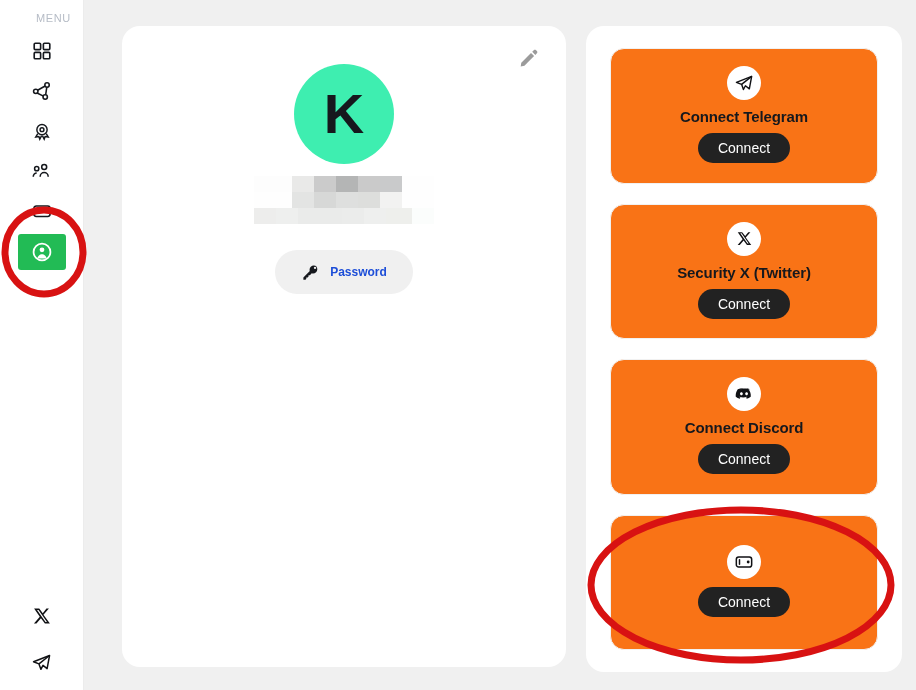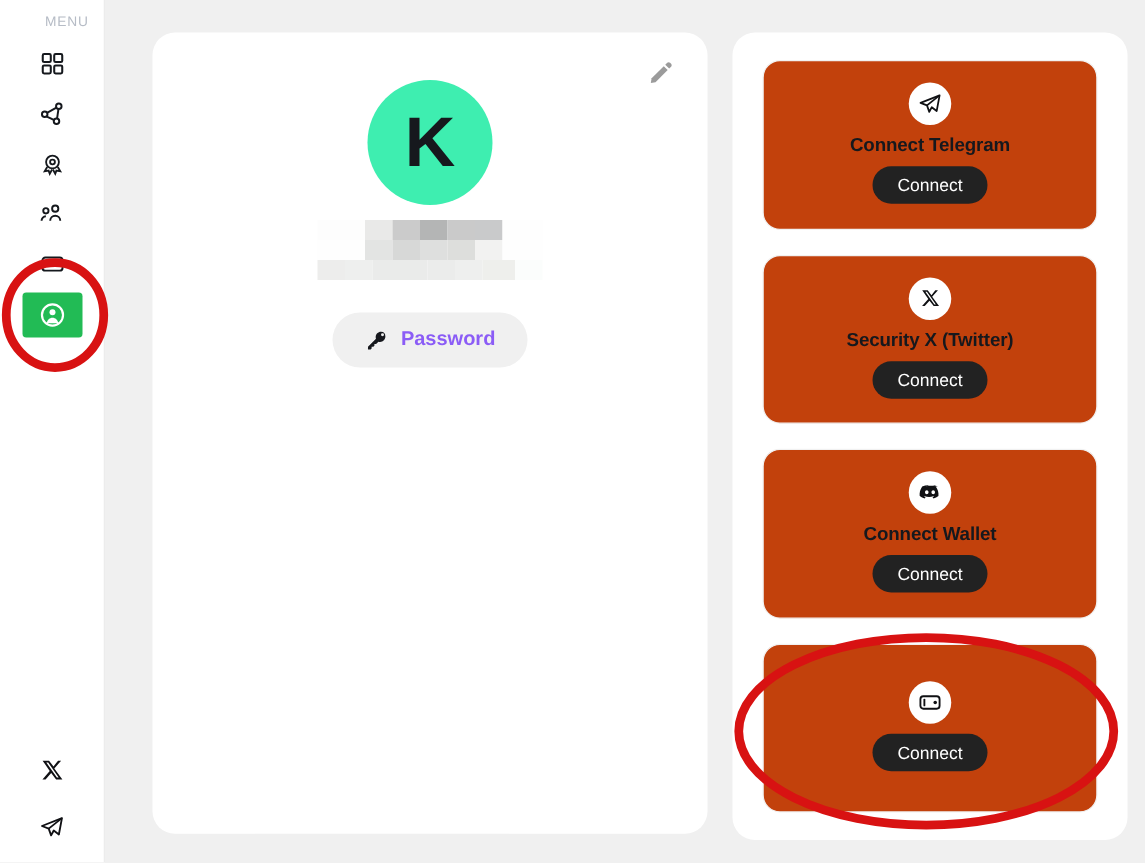--- a/index.html
+++ b/index.html
@@ -182,44 +182,44 @@
   .pill-btn {
     display: inline-flex;
     align-items: center;
     gap: 10px;
     height: 44px;
     padding: 0 26px;
     border: none;
     border-radius: 22px;
     background: #f0f0f0;
     font-family: inherit;
-    font-size: 16px;
+    font-size: 12px;
     font-weight: 700;
-    color: #8b5cf6;
+    color: #1d4ed8;
     cursor: pointer;
   }
   .pill-btn .ico { display: flex; align-items: center; }
   .pill-btn .ico.key  { color: #16181d; }
   .pill-btn .ico.lock { color: #9b9b9b; }
 
   
   .connections-panel {
     width: 316px;
     flex: 0 0 316px;
     background: #ffffff;
     border-radius: 18px;
     padding: 22px 24px;
     height: 646px;
     display: flex;
     flex-direction: column;
     gap: 20px;
   }
 
   .connect-card {
-    background: #c2410c;
+    background: #f97316;
     border: 1px solid #f1f1f1;
     border-radius: 14px;
     padding: 14px 10px 16px;
     display: flex;
     flex-direction: column;
     align-items: center;
     gap: 8px;
     flex: 1 1 0;
     justify-content: center;
   }
@@ -454,21 +454,21 @@
         <div class="card-title">Security X (Twitter)</div>
         <button class="connect-btn">Connect</button>
       </div>
 
       <div class="connect-card">
         <div class="card-icon-badge">
           <svg width="20" height="20" viewBox="0 0 24 24" fill="currentColor">
             <path d="M19.5 6.2a15.6 15.6 0 0 0-3.9-1.2l-.2.4c1.3.3 2.4.8 3.4 1.4-1.7-.8-3.4-1.3-5.8-1.3s-4.1.5-5.8 1.3c1-.6 2.2-1.1 3.4-1.4l-.2-.4A15.6 15.6 0 0 0 4.5 6.2C2.4 9.3 1.8 12.4 2.1 15.4a15.8 15.8 0 0 0 4.8 2.4l.9-1.5c-.5-.2-1-.5-1.5-.8l.3-.2c2.9 1.3 6.1 1.3 9 0l.3.2c-.5.3-1 .6-1.5.8l.9 1.5a15.8 15.8 0 0 0 4.8-2.4c.4-3.5-.6-6.6-2.6-9.2zM8.9 13.6c-.9 0-1.7-.85-1.7-1.9s.8-1.9 1.7-1.9 1.7.85 1.7 1.9-.8 1.9-1.7 1.9zm6.2 0c-.9 0-1.7-.85-1.7-1.9s.8-1.9 1.7-1.9 1.7.85 1.7 1.9-.8 1.9-1.7 1.9z"></path>
           </svg>
         </div>
-        <div class="card-title">Connect Wallet</div>
+        <div class="card-title">Connect Discord</div>
         <button class="connect-btn">Connect</button>
       </div>
 
       <div class="connect-card">
         <div class="card-icon-badge">
           <svg width="20" height="20" viewBox="0 0 24 24" fill="none" stroke="currentColor" stroke-width="1.8">
             <rect x="2.8" y="6.0" width="18.4" height="12.0" rx="2.8"></rect>
             <circle cx="17.0" cy="12.0" r="1.7" fill="currentColor" stroke="none"></circle>
             <path d="M6.6 9.2v5.6" stroke-linecap="round"></path>
           </svg>

